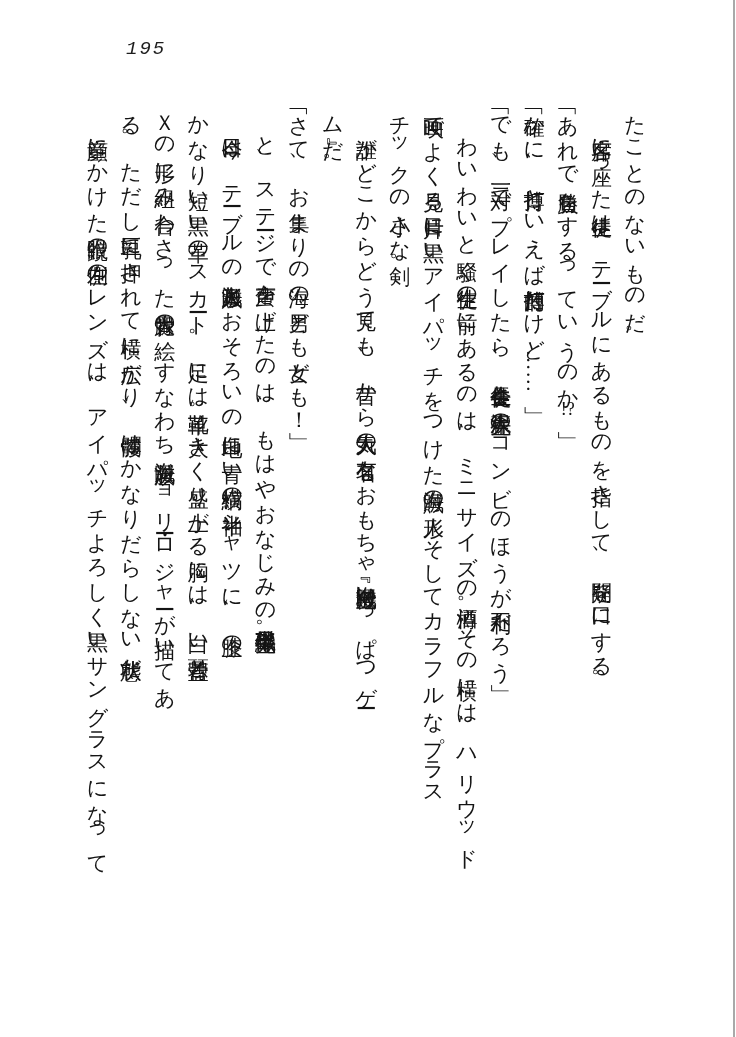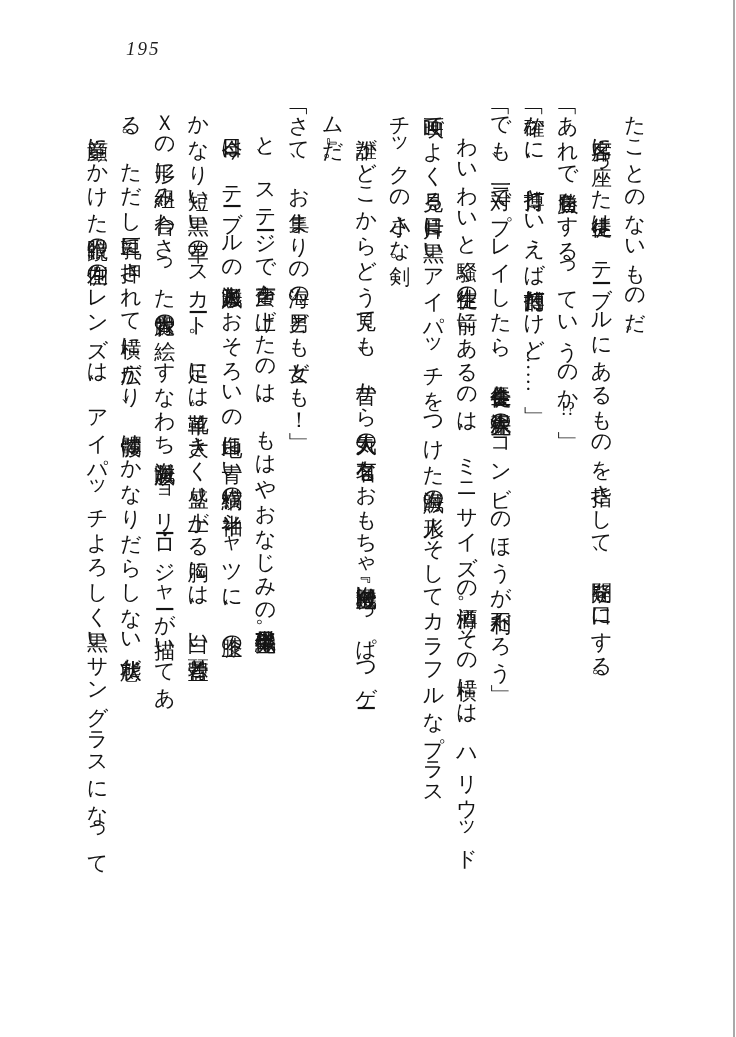--- a/index.html
+++ b/index.html
@@ -16,20 +16,21 @@
     font-family: "Liberation Serif", "DejaVu Serif", serif;
   }
   .page-number {
     position: absolute;
     left: 126px;
     top: 38px;
     font-size: 19px;
     font-style: italic;
     letter-spacing: 2px;
     color: #1e1e1e;
+    font-family: Liberation Mono, monospace;
   }
   .text-block {
     position: absolute;
     top: 101px;
     right: 85px;
     width: 572px;
     height: 828px;
     writing-mode: vertical-rl;
     -webkit-writing-mode: vertical-rl;
     text-orientation: mixed;

